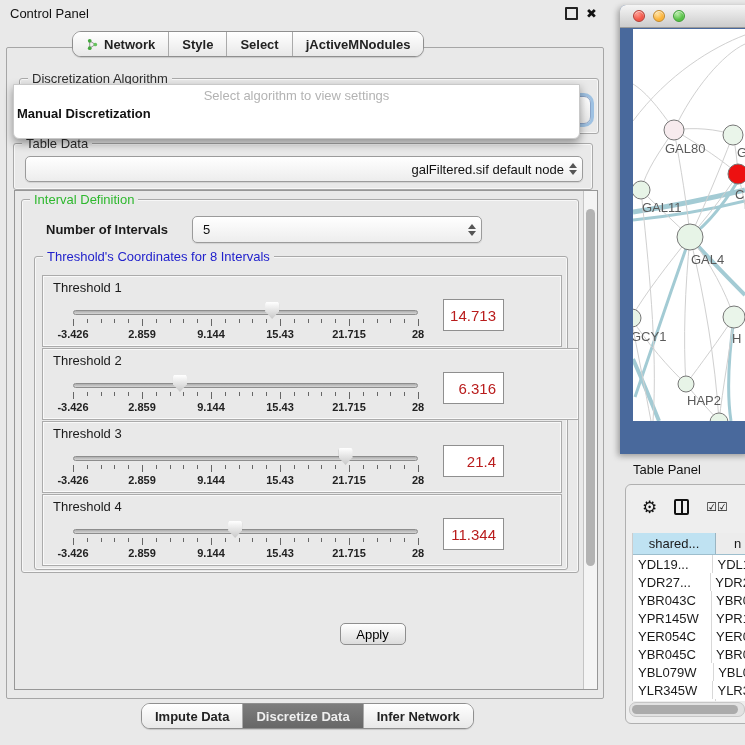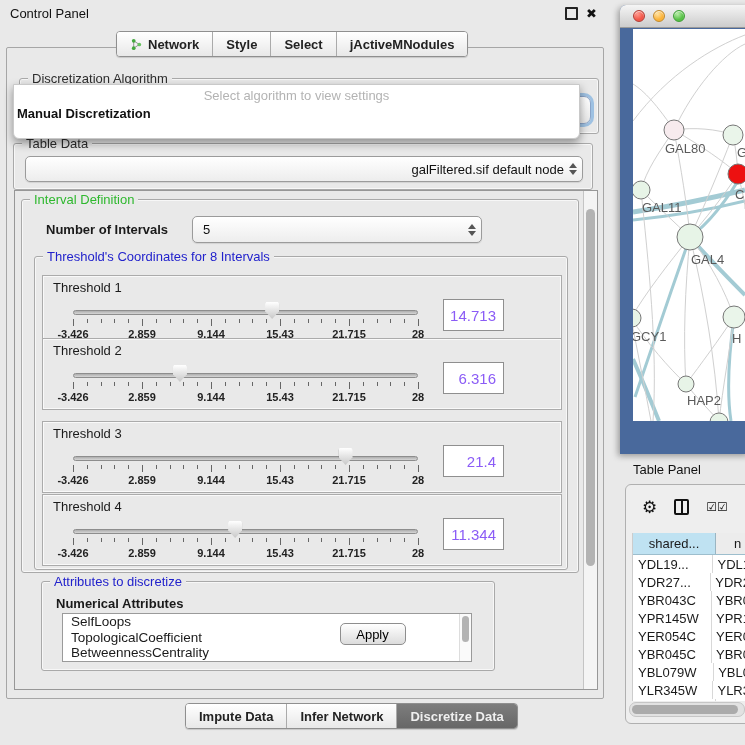--- a/index.html
+++ b/index.html
@@ -11,22 +11,22 @@
   
   .cp-title{left:10px;top:6px;font-size:13px;color:#111;}
   .cp-icons{right:148px;top:7px;display:flex;gap:8px;align-items:center;}
   .float-ico{width:9px;height:9px;border:2px solid #222;border-radius:1px;}
   .close-ico{font-size:13px;font-weight:bold;color:#111;line-height:11px;}
 
   .content-panel{left:6px;top:47px;width:596px;height:650px;
       border:1px solid #a6a6a6;border-radius:2px;background:#e9e9e9;}
 
   
-  .seg{display:flex;border:1px solid #8f8f8f;border-radius:4px;overflow:hidden;
-       box-shadow:0 1px 1px rgba(0,0,0,.15);background:#fff;height:24px;z-index:20;margin-left:44px;}
+  .seg{display:flex;border:1px solid #8f8f8f;border-radius:9px;overflow:hidden;
+       box-shadow:0 1px 1px rgba(0,0,0,.15);background:#fff;height:24px;z-index:20;}
   .seg .seg-item{display:flex;align-items:center;gap:5px;padding:0 13px;font-size:13px;
        font-weight:600;color:#222;background:linear-gradient(#ffffff,#e8e8e8);
        border-right:1px solid #aaa;white-space:nowrap;cursor:default;}
   .seg .seg-item:last-child{border-right:none;}
   .seg .seg-item.sel{background:linear-gradient(#7d7d7d,#676767);color:#efefef;}
   .top-tabs{left:72px;top:31px;}
   .bottom-tabs{left:141px;top:703px;}
 
   .net-ico{width:13px;height:13px;display:inline-block;}
 
@@ -77,21 +77,21 @@
       background:linear-gradient(#ffffff,#c8c8c8);
       clip-path:polygon(8% 0,92% 0,100% 12%,100% 55%,50% 100%,0 55%,0 12%);
       filter:drop-shadow(0 0 1px #777);}
   .tick{position:absolute;width:1px;background:#666;}
   .tick.minor{top:43px;height:4px;}
   .tick.major{top:43px;height:7px;}
   .ticklab{position:absolute;top:52px;width:52px;margin-left:-26px;text-align:center;
       font-size:11px;font-weight:bold;color:#222;}
   .valbox{position:absolute;left:400px;top:23px;width:52px;height:30px;background:#fff;
       border:1px solid #8f8f8f;font-size:15px;text-align:right;padding:0 7px 0 0;
-      font-family:"Liberation Sans",sans-serif;color:#8b5cf6;}
+      font-family:"Liberation Sans",sans-serif;color:#b91c1c;}
 
   
   .attr-sub{position:absolute;left:14px;top:14px;font-size:13px;font-weight:bold;}
   .attr-list{position:absolute;left:20px;top:31px;width:408px;height:47px;background:#fff;
       border:1px solid #9a9a9a;overflow:hidden;font-size:13.5px;}
   .attr-list .li{padding:0 0 0 8px;line-height:15.5px;white-space:nowrap;}
   .attr-vsb{position:absolute;top:0;right:0;width:11px;height:100%;background:#fafafa;
       border-left:1px solid #ddd;}
   .attr-vsb .thumb{position:absolute;top:2px;left:1.5px;width:7px;height:26px;
       background:#b3b3b3;border-radius:4px;}
@@ -244,21 +244,21 @@
             <div class="ticklab" style="left: 306px;">21.715</div>
             <div class="tick minor" style="left: 319.8px;"></div>
             <div class="tick minor" style="left: 333.6px;"></div>
             <div class="tick minor" style="left: 347.4px;"></div>
             <div class="tick minor" style="left: 361.2px;"></div>
             <div class="tick major" style="left: 375px;"></div>
             <div class="ticklab" style="left: 375px;">28</div>
             <div class="thumb-sl" style="left: 222.133px;"></div>
             <input class="valbox" value="14.713" style="">
           </div>
-          <div class="th-panel" style="top: 81px;">
+          <div class="th-panel" style="top: 91px; padding-left: 17px;">
             <div class="th-label">Threshold 2</div>
             <div class="track"></div>
             <div class="tick major" style="left: 30px;"></div>
             <div class="ticklab" style="left: 30px;">-3.426</div>
             <div class="tick minor" style="left: 43.8px;"></div>
             <div class="tick minor" style="left: 57.6px;"></div>
             <div class="tick minor" style="left: 71.4px;"></div>
             <div class="tick minor" style="left: 85.2px;"></div>
             <div class="tick major" style="left: 99px;"></div>
             <div class="ticklab" style="left: 99px;">2.859</div>
@@ -362,45 +362,32 @@
             <div class="tick minor" style="left: 361.2px;"></div>
             <div class="tick major" style="left: 375px;"></div>
             <div class="ticklab" style="left: 375px;">28</div>
             <div class="thumb-sl" style="left: 185.148px;"></div>
             <input class="valbox" value="11.344" style="">
           </div>
         </div>
     </div>
   </div>
 
-  <div class="group" style="left:26px;top:390px;width:452px;height:88px;">
-    <div class="group-title t-blue">Attributes to discretize</div>
-    <div class="attr-sub">Numerical Attributes</div>
-    <div class="attr-list" id="attr-list">
-
-    <div class="li">SelfLoops</div>
-        <div class="li">TopologicalCoefficient</div>
-        <div class="li">BetweennessCentrality</div>
-        <div class="attr-vsb">
-          <div class="thumb"></div>
-        </div>
-      </div>
-  </div>
 
   <div class="vsb">
     <div class="thumb" style="top:18px;height:357px;"></div>
   </div>
 </div>
 
 <button class="abs apply-btn">Apply</button>
 
 <div class="abs seg bottom-tabs" id="bottom-tabs">
     <div class="seg-item">Impute Data</div>
+    <div class="seg-item sel">Discretize Data</div>
     <div class="seg-item">Infer Network</div>
-    <div class="seg-item sel">Discretize Data</div>
   </div>
 
 <div class="abs netwin">
   <div class="net-titlebar">
     <span class="tl red"></span>
     <span class="tl yel"></span>
     <span class="tl grn"></span>
   </div>
   <div class="canvas">
     <svg id="net-svg" width="112" height="392" viewBox="0 0 112 392" xmlns="http://www.w3.org/2000/svg">

